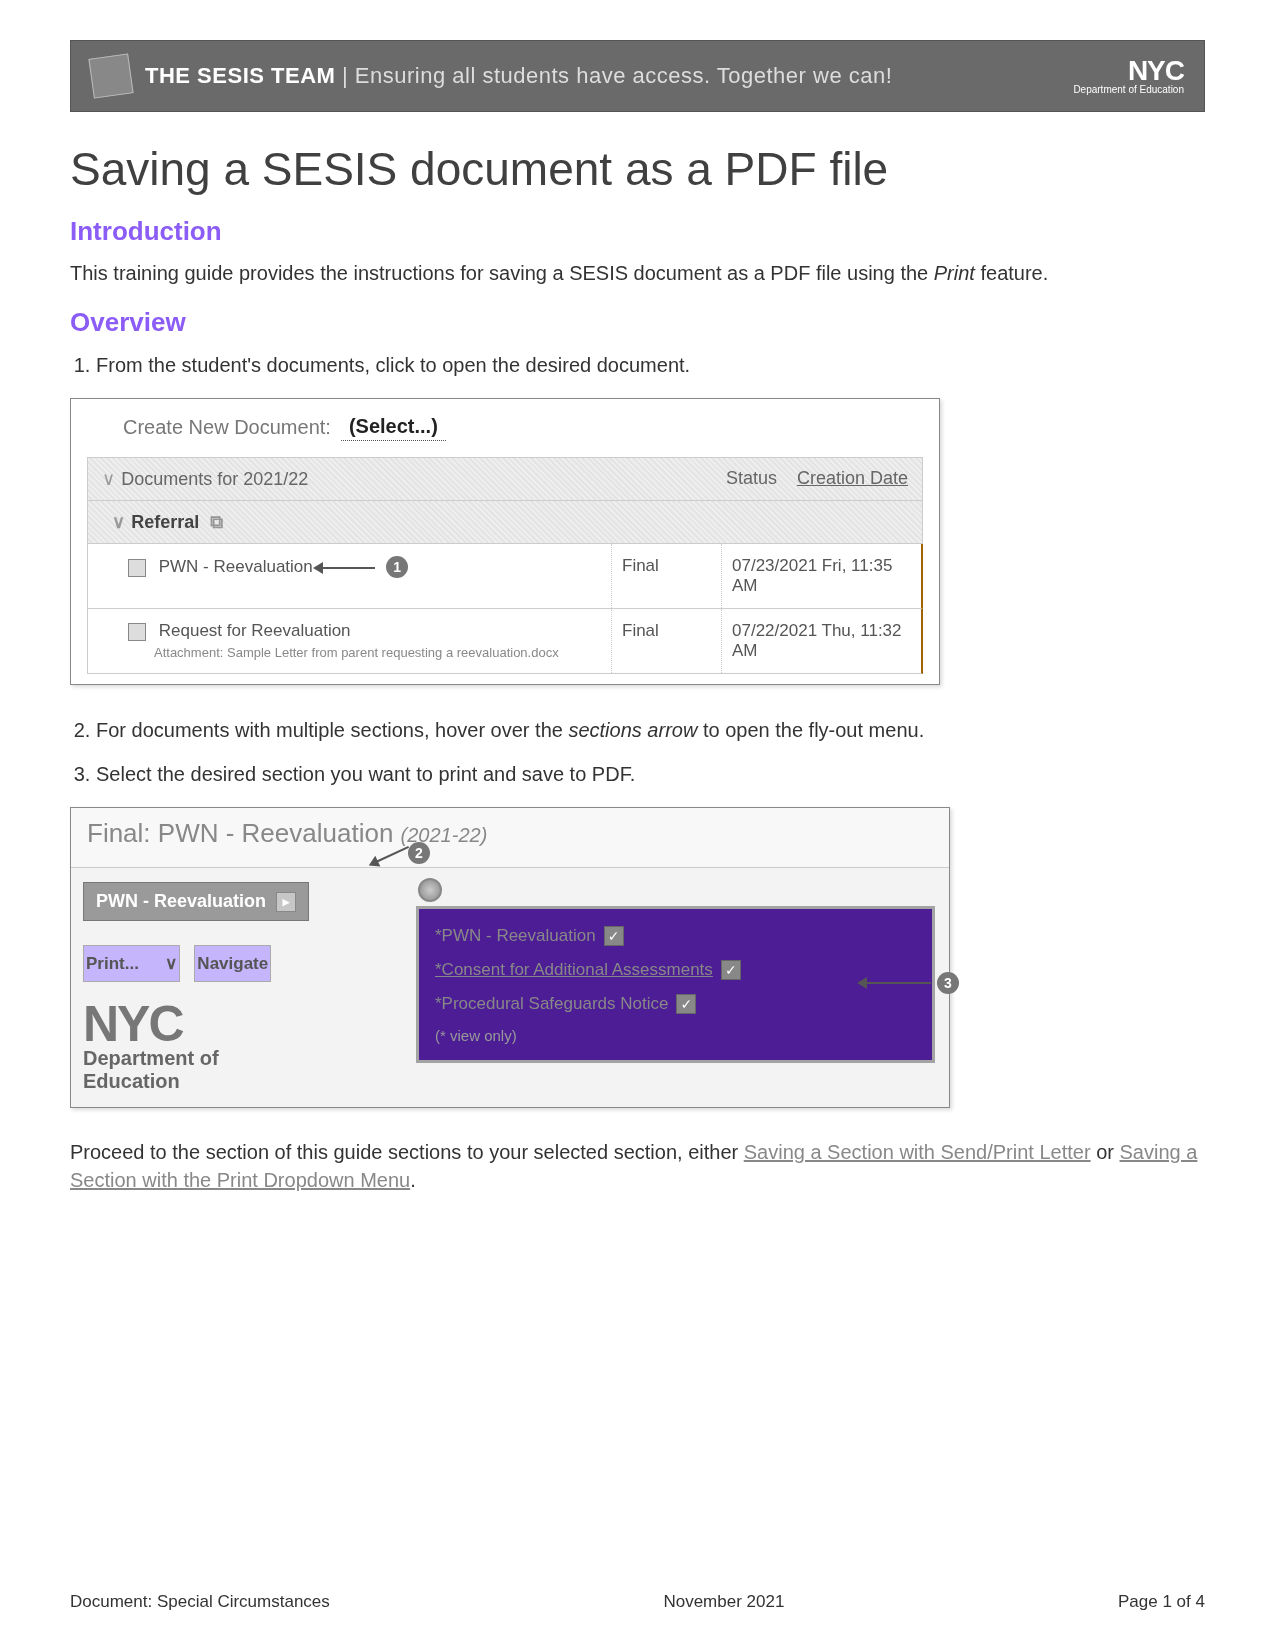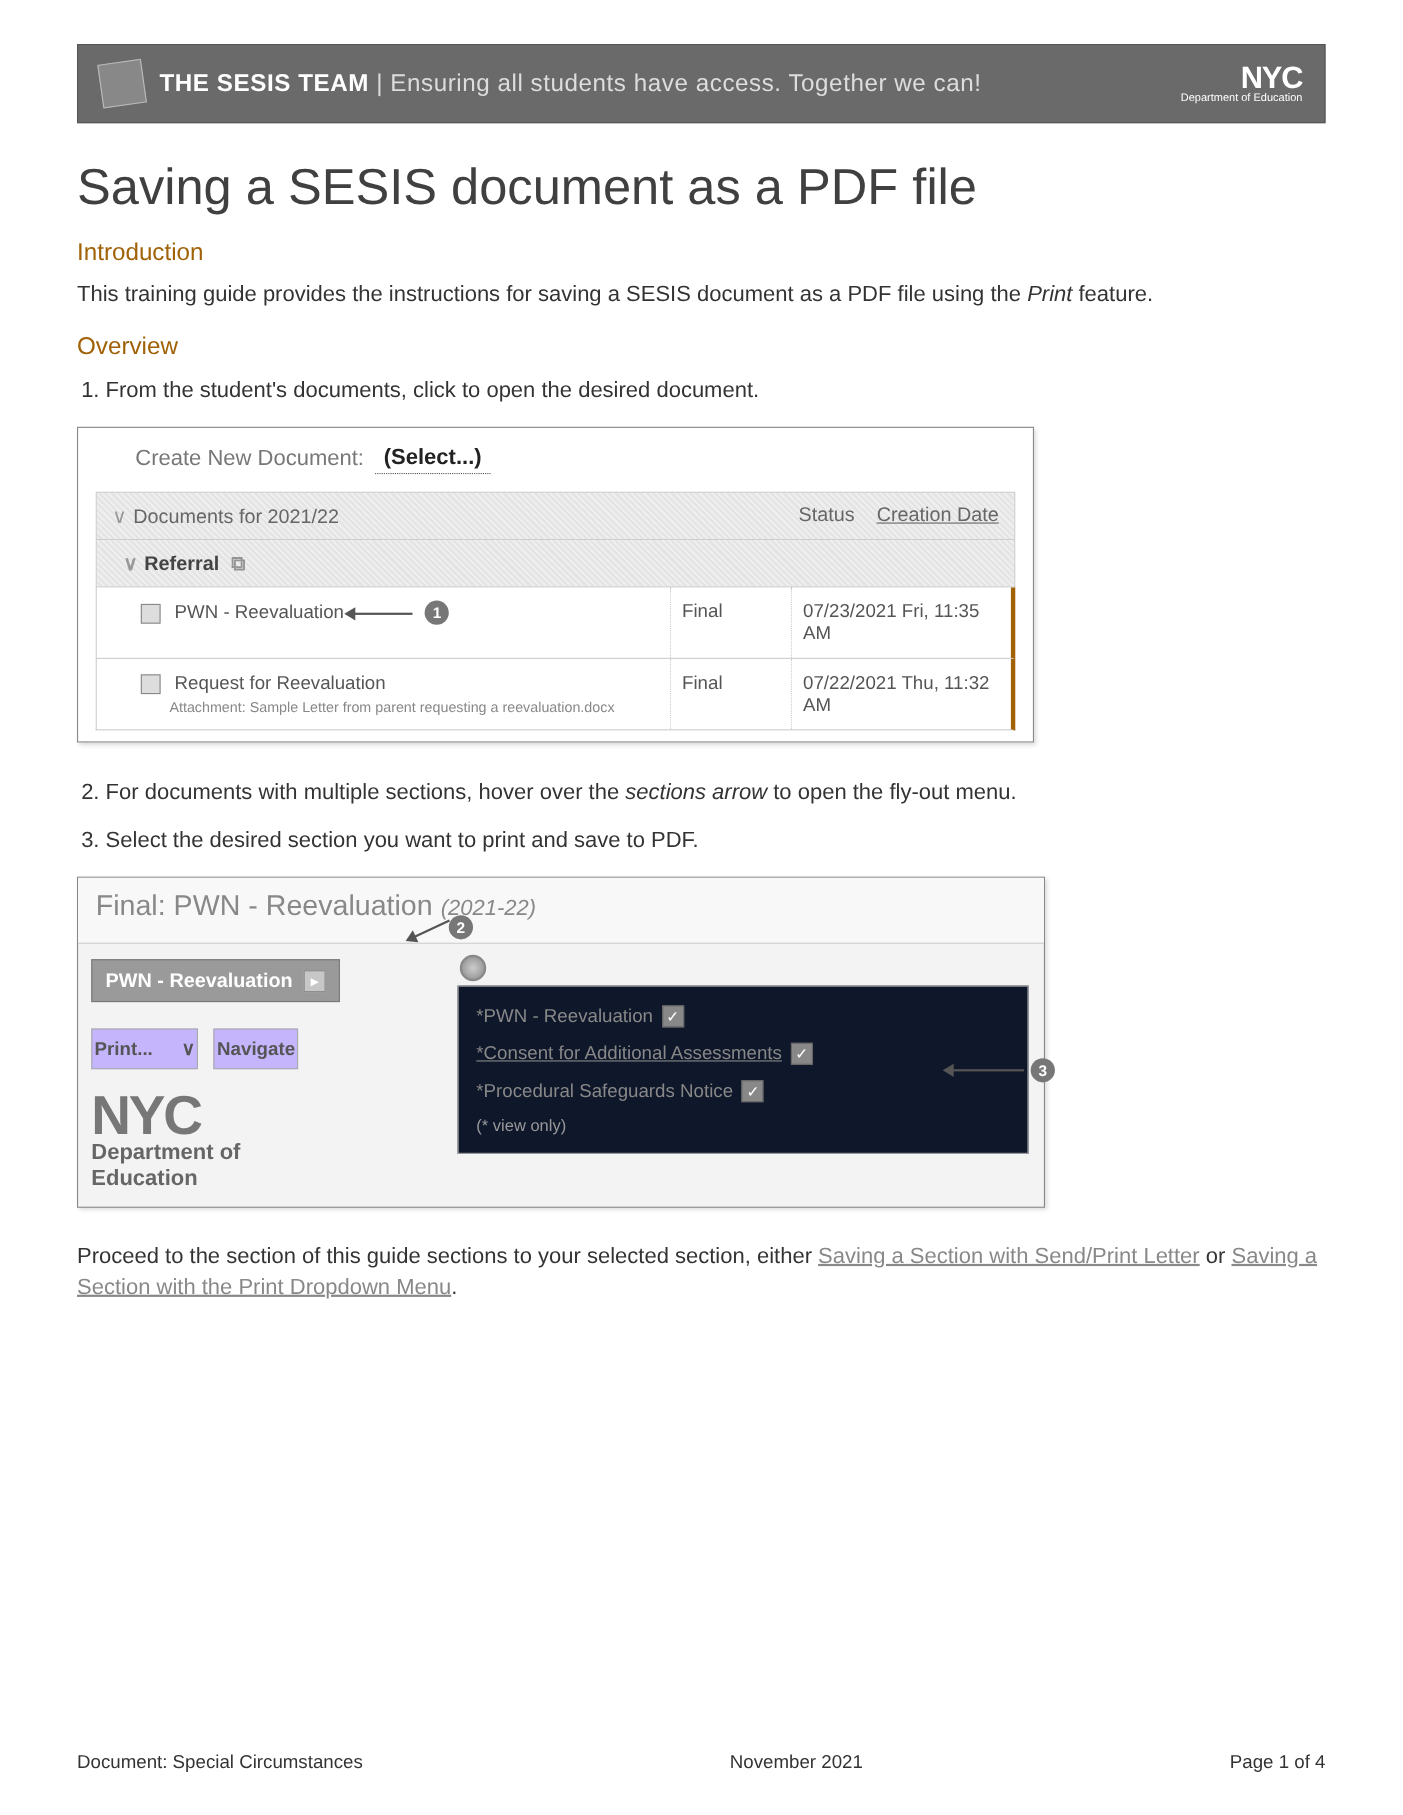--- a/index.html
+++ b/index.html
@@ -47,24 +47,24 @@
   }
   .banner-logo .big { font-size: 28px; font-weight: 900; letter-spacing: -1px;}
   .banner-logo .small { font-size: 10px; display:block; }
   h1.title {
     font-size: 46px;
     font-weight: normal;
     margin: 30px 0 18px 0;
     color: #404040;
   }
   h2.section {
-    font-size: 22px;
-    color: #a16207;
+    font-size: 26px;
+    color: #8b5cf6;
     margin: 20px 0 12px 0;
-    font-weight: normal;
+    font-weight: bold;
   }
   p.body {
     font-size: 20px;
     line-height: 1.4;
     color: #333;
     margin-bottom: 12px;
   }
   .italic { font-style: italic; }
   ol.steps {
     margin-left: 26px;
@@ -111,21 +111,21 @@
   .sub-header-row {
     background: repeating-linear-gradient(45deg,#eee,#eee 2px,#e4e4e4 2px,#e4e4e4 4px);
     border-left: 1px solid #ccc; border-right: 1px solid #ccc; border-bottom: 1px solid #ccc;
     padding: 10px 24px;
     font-size: 18px;
     color: #444;
     font-weight: bold;
   }
   .chev { color:#999; margin-right:6px; }
   .doc-row {
-    border-left:1px solid #ccc; border-right:4px solid #a16207; border-bottom:1px solid #ccc;
+    border-left:1px solid #ccc; border-right:2px solid #a16207; border-bottom:1px solid #ccc;
     display: flex;
     font-size: 17px;
     color: #555;
   }
   .doc-cell-name { flex: 1; padding: 12px 16px 12px 40px; }
   .doc-cell-status { width: 110px; padding: 12px 10px; border-left:1px dotted #ccc; }
   .doc-cell-date { width: 200px; padding: 12px 10px; border-left:1px dotted #ccc; }
   .doc-icon {
     display:inline-block; width:18px; height:18px;
     border:1px solid #888; background:#ddd; margin-right:8px; vertical-align:middle;
@@ -210,21 +210,21 @@
     flex:1; padding: 10px 14px 14px 0;
     position:relative;
   }
   .pushpin {
     width:24px;height:24px;border-radius:50%;
     border: 2px solid #888;
     background: radial-gradient(circle,#ccc,#888);
     margin-bottom:4px; margin-left:2px;
   }
   .flyout {
-    border:1px solid #a3a3a3; background:#0f172a;
+    border:3px solid #a3a3a3; background:#4c1d95;
     padding: 10px 12px;
   }
   .flyout-item {
     font-size:17px; padding:7px 4px;
     display:flex; align-items:center; gap:8px;
     color:#888;
   }
   .flyout-item.sel { text-decoration: underline; }
   .check {
     width:20px;height:20px;background:#888;border:1px solid #666;

